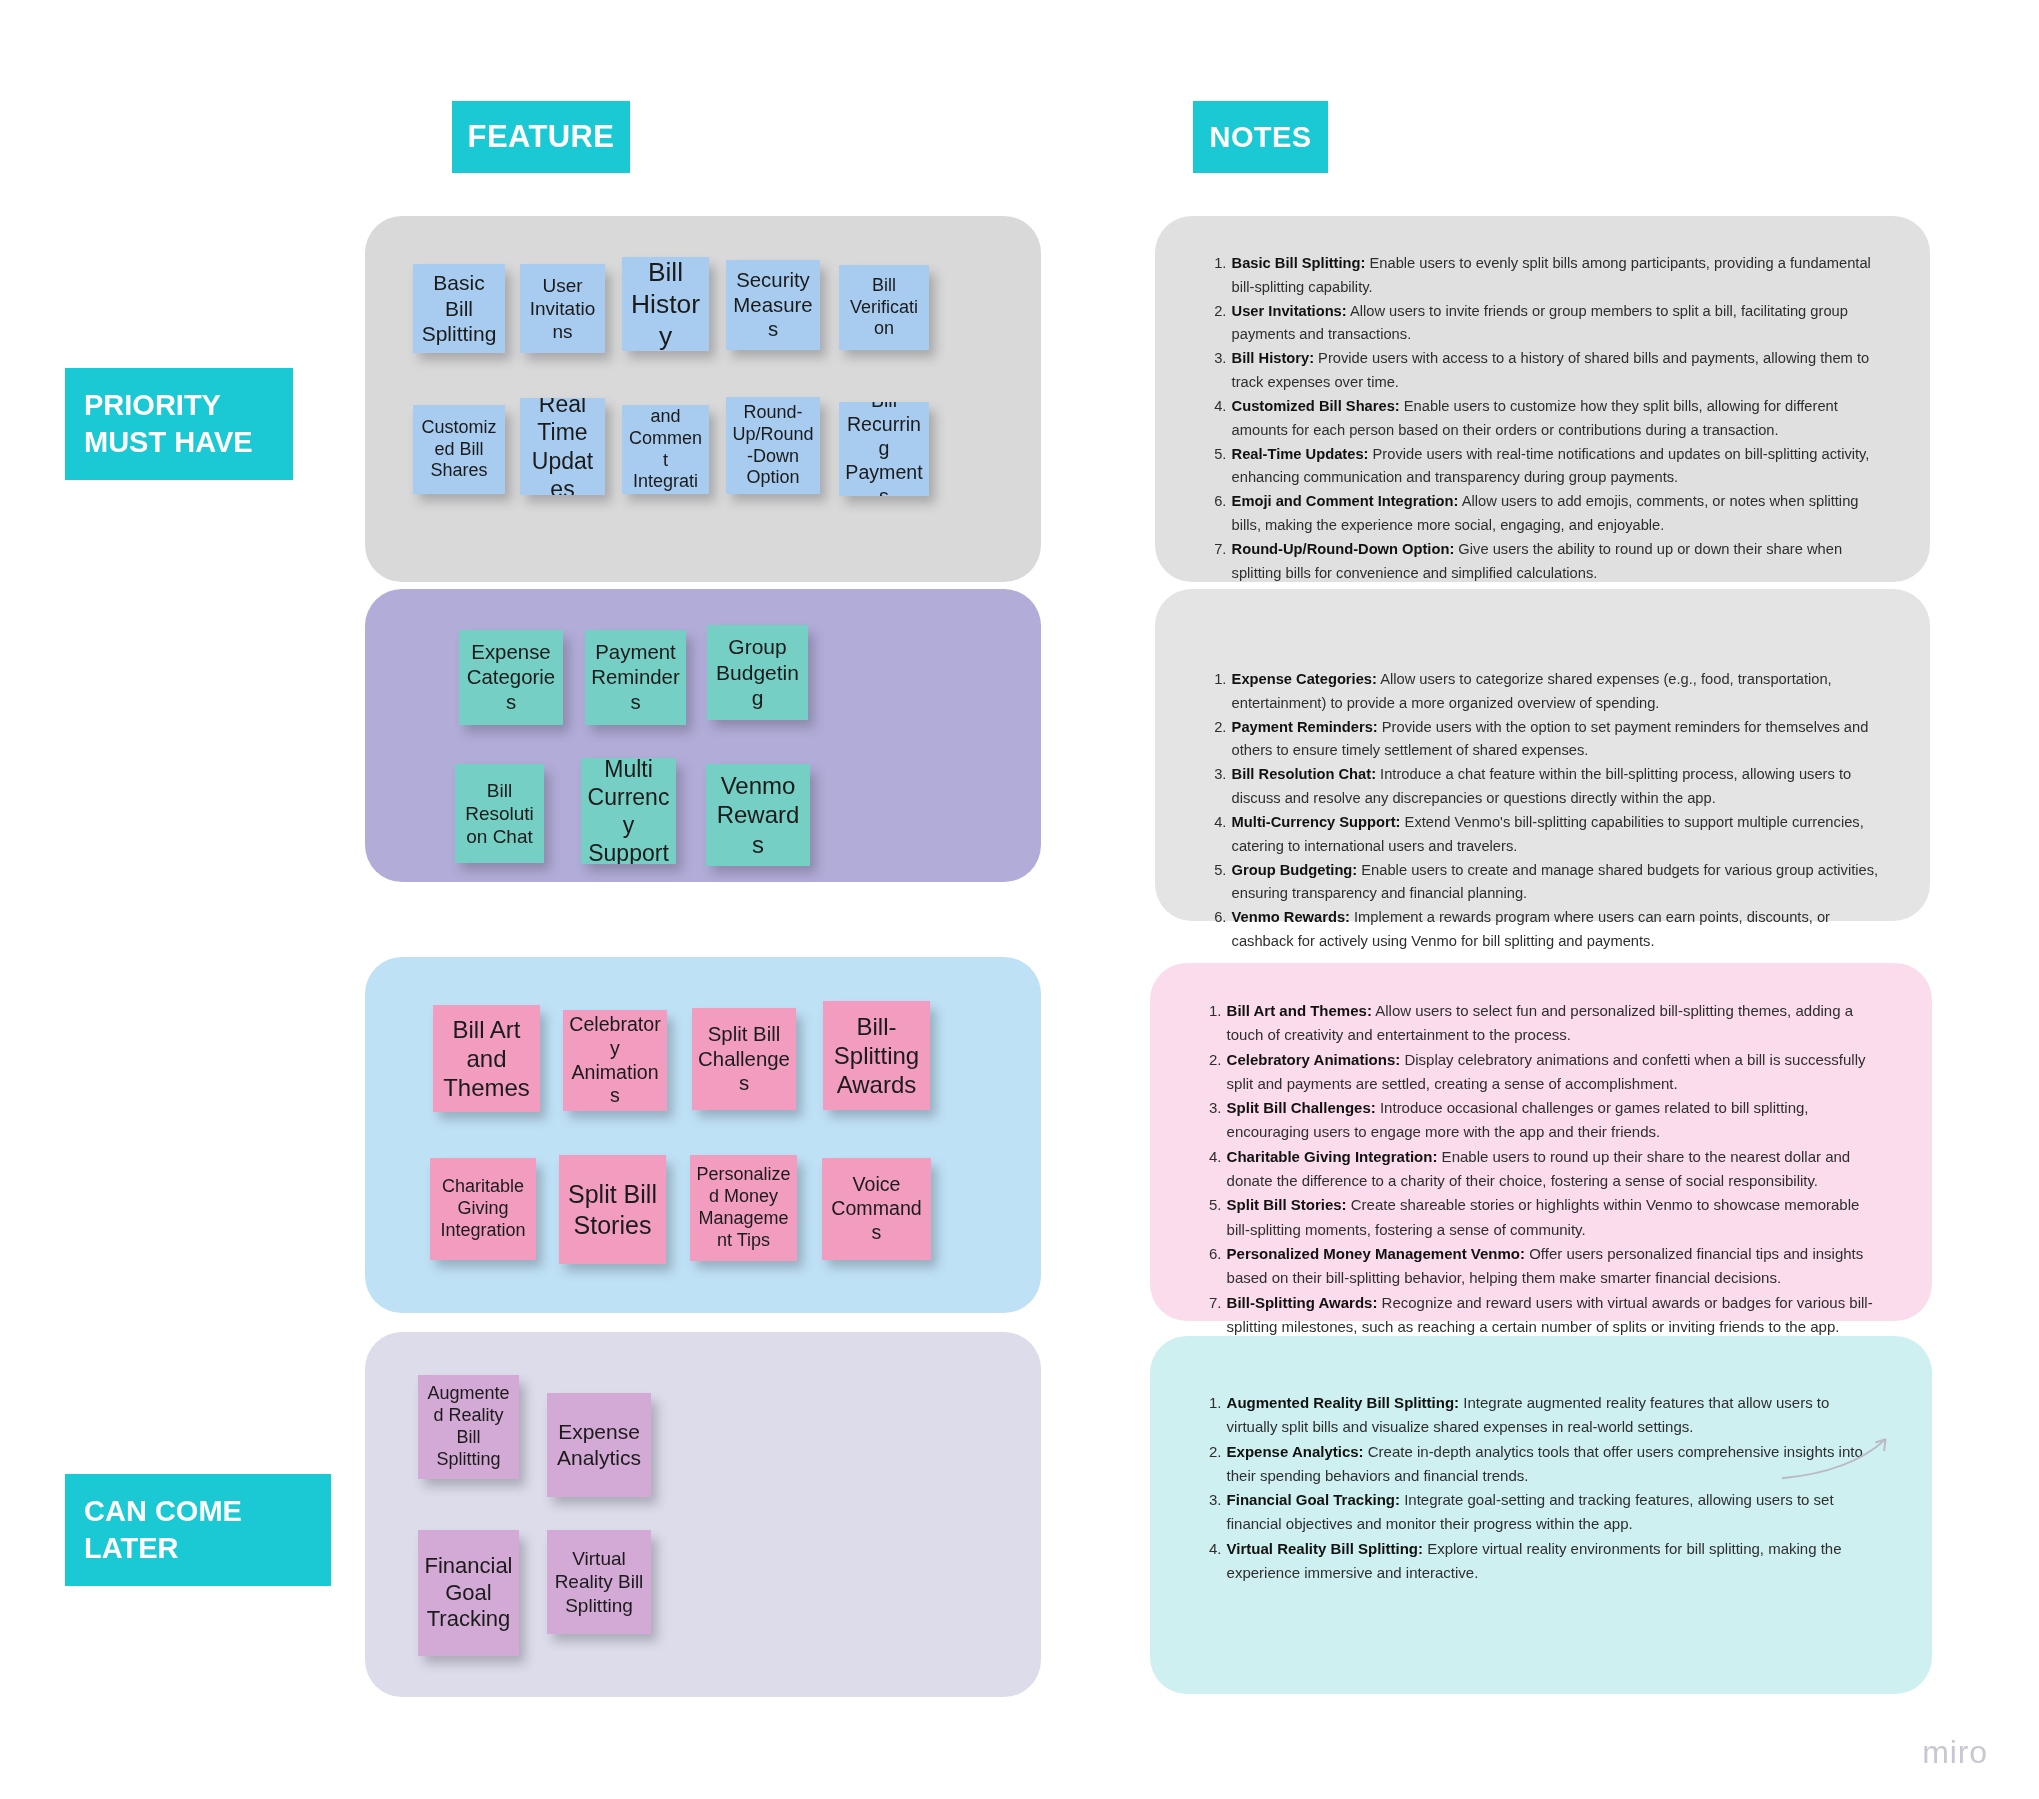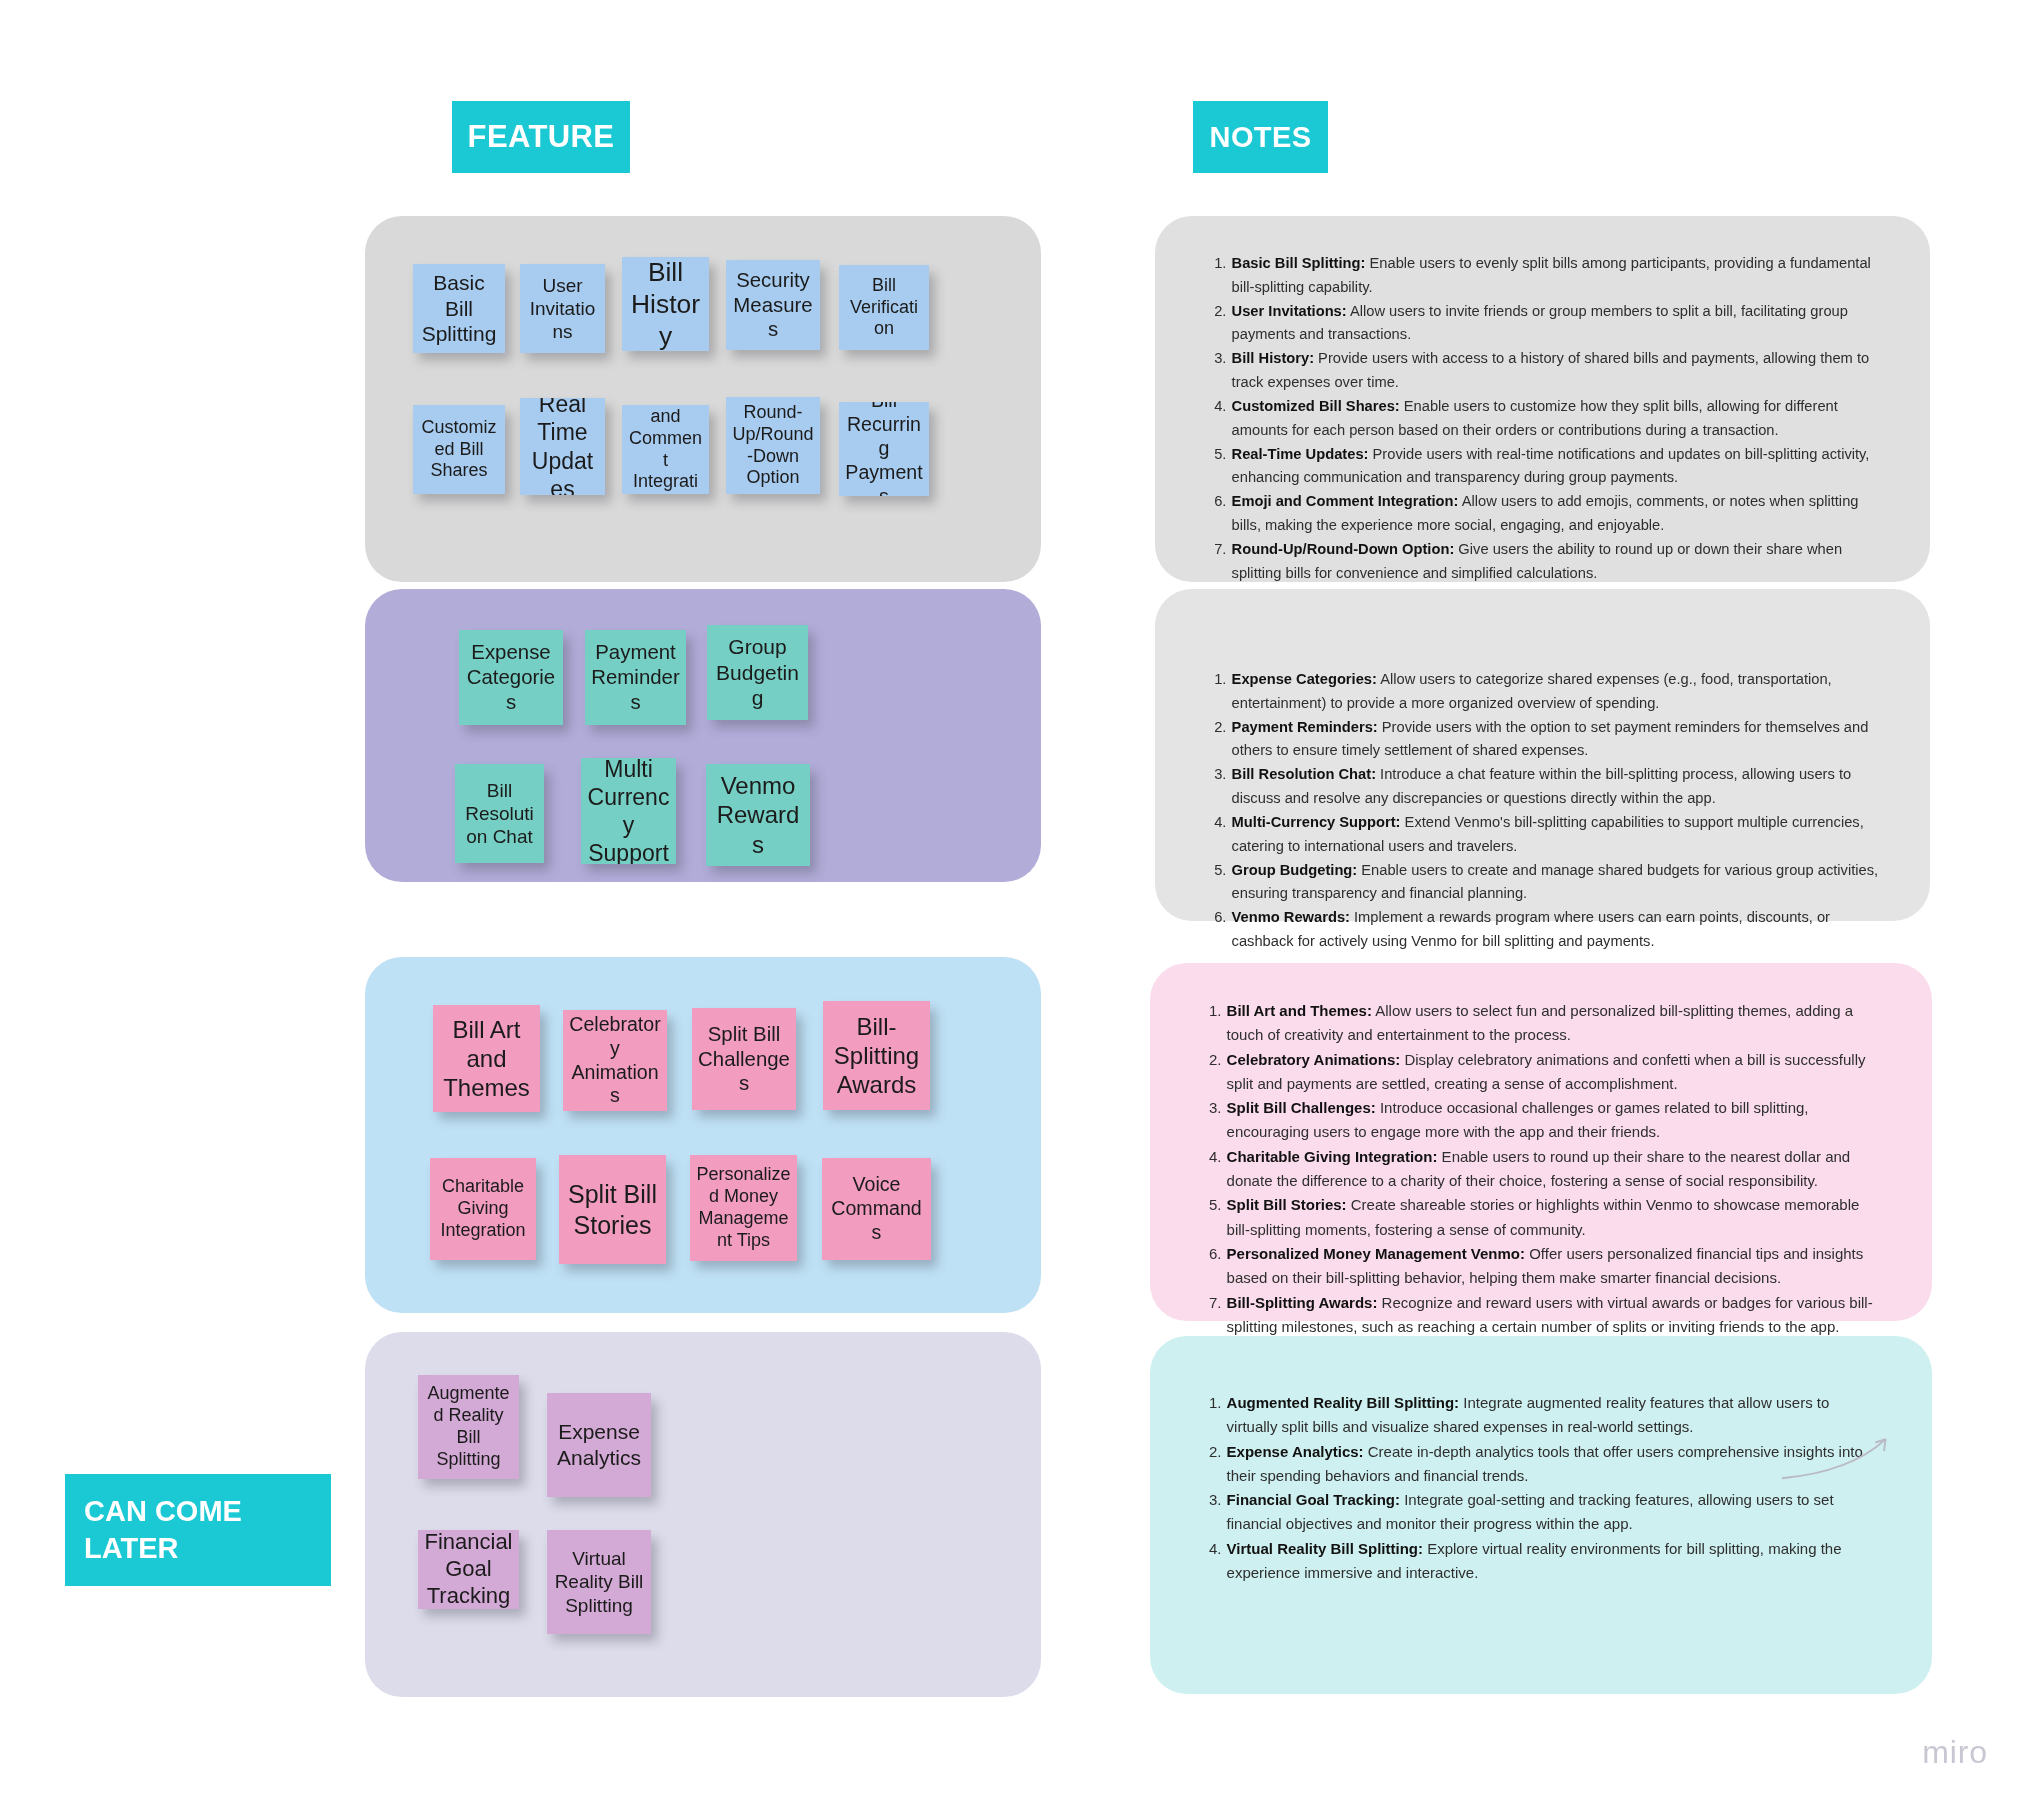--- a/index.html
+++ b/index.html
@@ -124,20 +124,22 @@
   }
 </style>
 </head>
 <body>
 
 <div class="board">
 
   <div class="col-header" id="hdr-feature">FEATURE</div>
   <div class="col-header" id="hdr-notes">NOTES</div>
 
+  <div class="cat-label" id="cat-1">PRIORITY
+MUST HAVE</div>
   <div class="cat-label" id="cat-4">CAN COME
 LATER</div>
 
   <div class="feature-group" id="grp-1">
       <div class="sticky s-blue" style="left: 48px; top: 48px; width: 92px; height: 89px; font-size: 21px;">
         <span>Basic Bill Splitting</span>
       </div>
       <div class="sticky s-blue" style="left: 155px; top: 48px; width: 85px; height: 89px; font-size: 19px;">
         <span>User Invitations</span>
       </div>
@@ -212,21 +214,21 @@
         <span>Voice Commands</span>
       </div>
     </div>
   <div class="feature-group" id="grp-4">
       <div class="sticky s-purple" style="left: 53px; top: 43px; width: 101px; height: 104px; font-size: 18px;">
         <span>Augmented Reality Bill Splitting</span>
       </div>
       <div class="sticky s-purple" style="left: 182px; top: 61px; width: 104px; height: 104px; font-size: 21px;">
         <span>Expense Analytics</span>
       </div>
-      <div class="sticky s-purple" style="left: 53px; top: 198px; width: 101px; height: 79px; font-size: 22px;">
+      <div class="sticky s-purple" style="left: 53px; top: 198px; width: 101px; height: 126px; font-size: 22px;">
         <span>Financial Goal Tracking</span>
       </div>
       <div class="sticky s-purple" style="left: 182px; top: 198px; width: 104px; height: 104px; font-size: 19px;">
         <span>Virtual Reality Bill Splitting</span>
       </div>
     </div>
 
   <div class="notes-panel" id="np-1">
     <ol class="notes-list">
         <li><span class="note-term">Basic Bill Splitting:</span><span> Enable users to evenly split bills among participants, providing a fundamental bill-splitting capability.</span></li>

